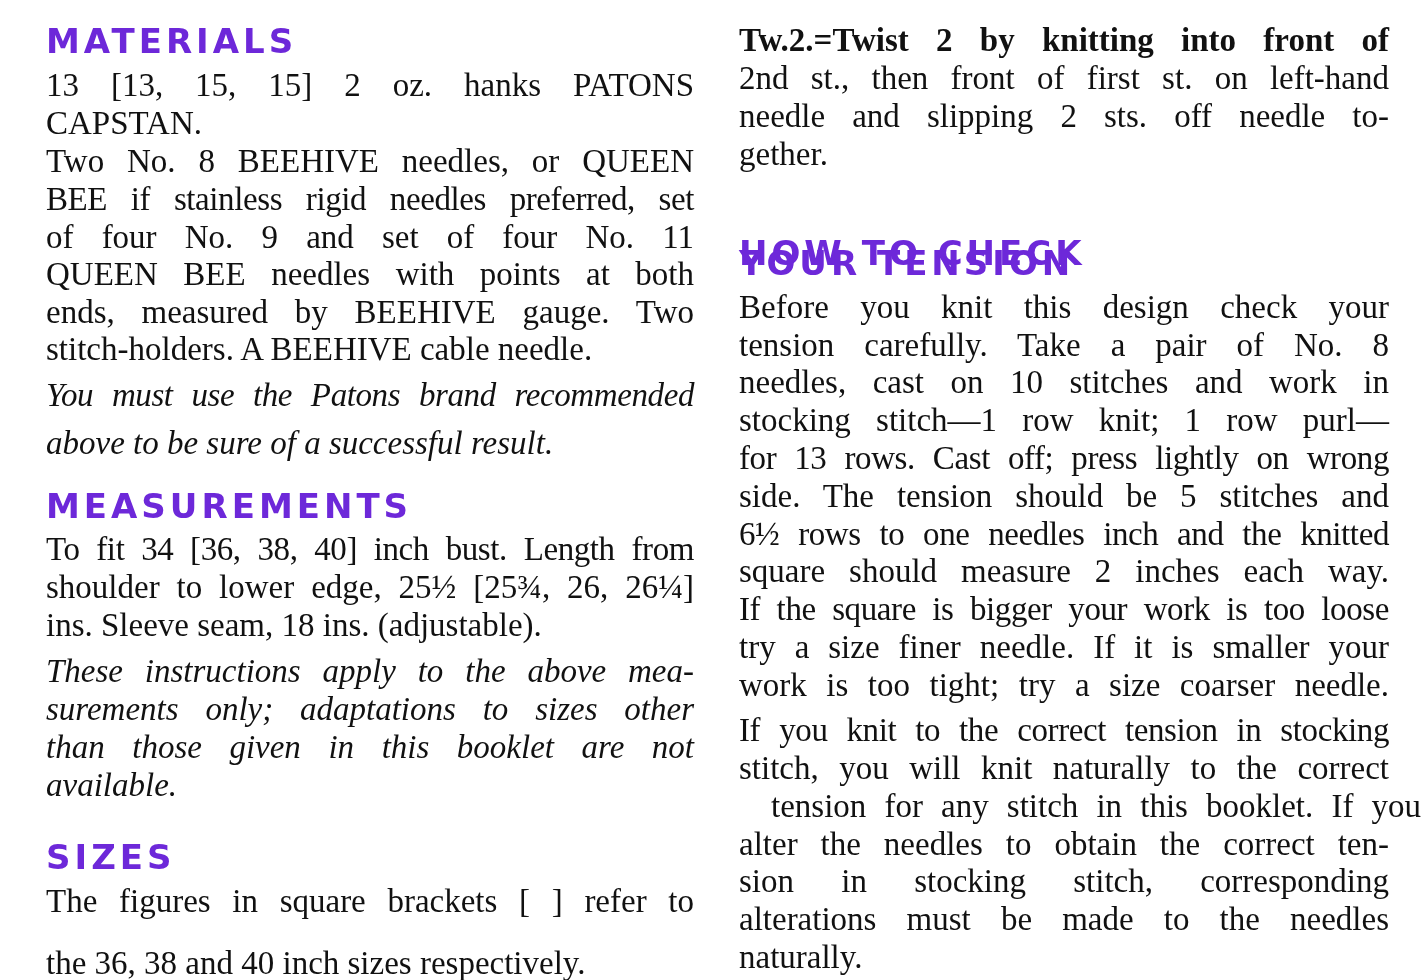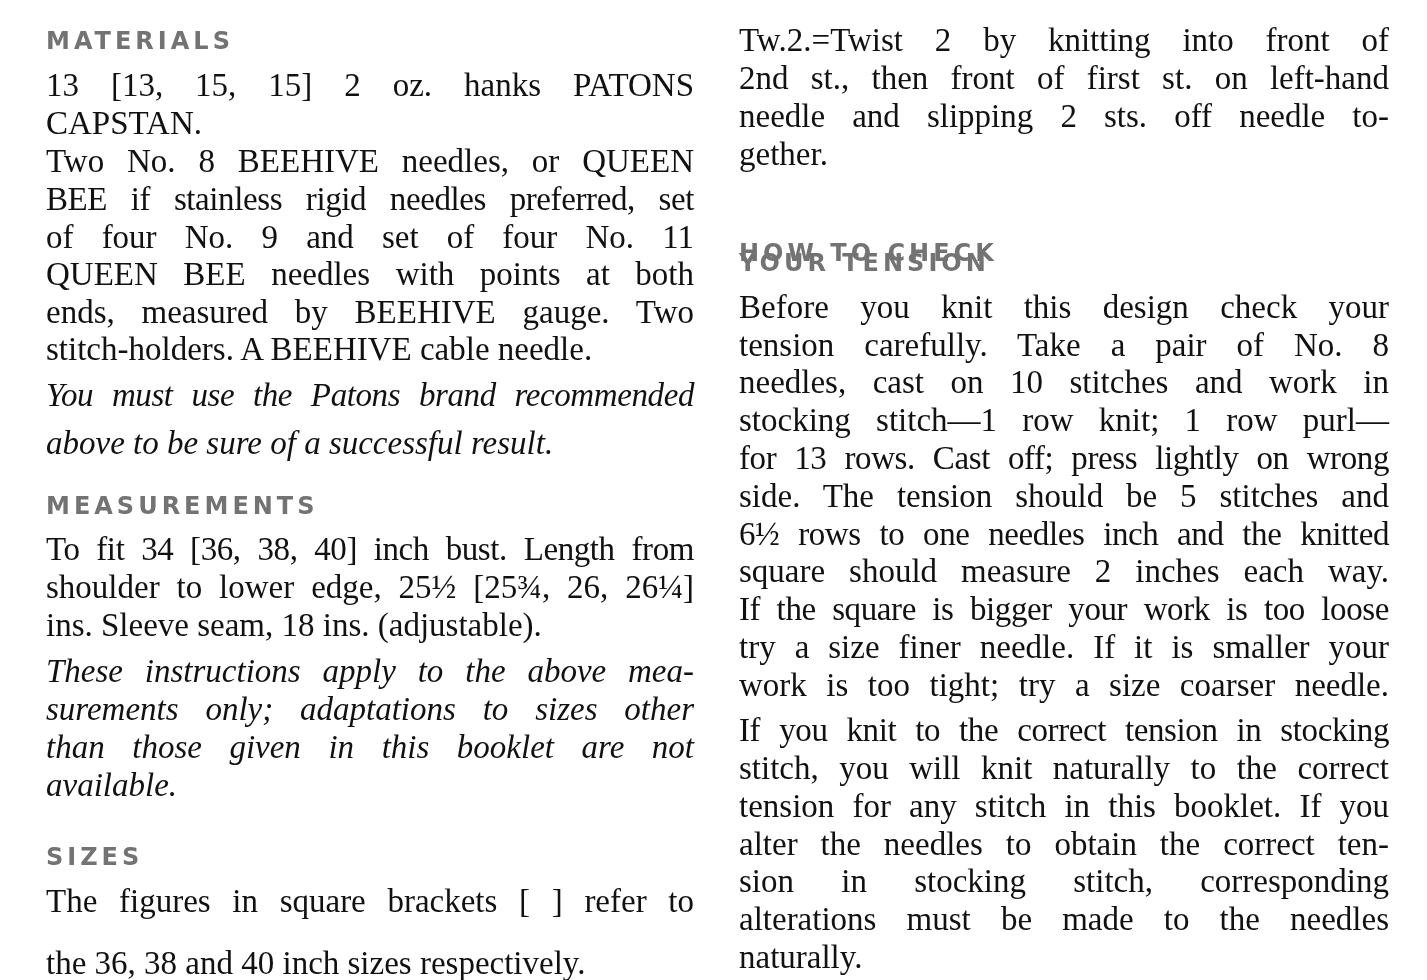--- a/index.html
+++ b/index.html
@@ -25,25 +25,25 @@
     }
     .col-right {
       left: 739px;
       width: 650px;
     }
     .heading {
       position: absolute;
       left: 0;
       font-family: "DejaVu Sans", "Liberation Sans", sans-serif;
       font-weight: bold;
-      font-size: 24px;
+      font-size: 34px;
       letter-spacing: 4px;
       line-height: 38px;
       white-space: nowrap;
-      color: #737373;
+      color: #6d28d9;
     }
     .line {
       position: absolute;
       left: 0;
       width: 100%;
       font-size: 33px;
       line-height: 38px;
       height: 38px;
       white-space: nowrap;
       text-align: justify;
@@ -88,21 +88,21 @@
   <div class="line italic" style="top:728px;">than those given in this booklet are not</div>
   <div class="line italic last" style="top:766px;">available.</div>
 
   <div class="heading" style="top:838px;">SIZES</div>
   <div class="line" style="top:882px;">The figures in square brackets [ ] refer to</div>
   <div class="line last" style="top:920px;margin-top:24px;">the 36, 38 and 40 inch sizes respectively.</div>
 </div>
 
 <div class="col col-right">
 
-  <div class="line" style="top:21px;">Tw.2.=Twist 2 by knitting into front of</div>
+  <div class="line" style="top:21px;font-weight:bold;">Tw.2.=Twist 2 by knitting into front of</div>
   <div class="line" style="top:59px;">2nd st., then front of first st. on left-hand</div>
   <div class="line" style="top:97px;">needle and slipping 2 sts. off needle to-</div>
   <div class="line last" style="top:135px;">gether.</div>
 
   <div class="heading" style="top:202px;margin-top:32px;">HOW TO CHECK</div>
   <div class="heading" style="top:244px;">YOUR TENSION</div>
 
   <div class="line" style="top:288px;">Before you knit this design check your</div>
   <div class="line" style="top:326px;">tension carefully. Take a pair of No. 8</div>
   <div class="line" style="top:363px;">needles, cast on 10 stitches and work in</div>
@@ -110,18 +110,18 @@
   <div class="line tight" style="top:439px;">for 13 rows. Cast off; press lightly on wrong</div>
   <div class="line" style="top:477px;">side. The tension should be 5 stitches and</div>
   <div class="line tight" style="top:515px;">6½ rows to one needles inch and the knitted</div>
   <div class="line" style="top:552px;">square should measure 2 inches each way.</div>
   <div class="line tight" style="top:590px;">If the square is bigger your work is too loose</div>
   <div class="line" style="top:628px;">try a size finer needle. If it is smaller your</div>
   <div class="line" style="top:666px;">work is too tight; try a size coarser needle.</div>
 
   <div class="line tight" style="top:711px;">If you knit to the correct tension in stocking</div>
   <div class="line" style="top:749px;">stitch, you will knit naturally to the correct</div>
-  <div class="line" style="top:787px;">tension for any stitch in this booklet. If you</div>
+  <div class="line" style="top:787px;margin-left:32px;">tension for any stitch in this booklet. If you</div>
   <div class="line" style="top:825px;">alter the needles to obtain the correct ten-</div>
   <div class="line" style="top:862px;">sion in stocking stitch, corresponding</div>
   <div class="line" style="top:900px;">alterations must be made to the needles</div>
   <div class="line last" style="top:938px;">naturally.</div>
 </div>
 
 </body></html>

